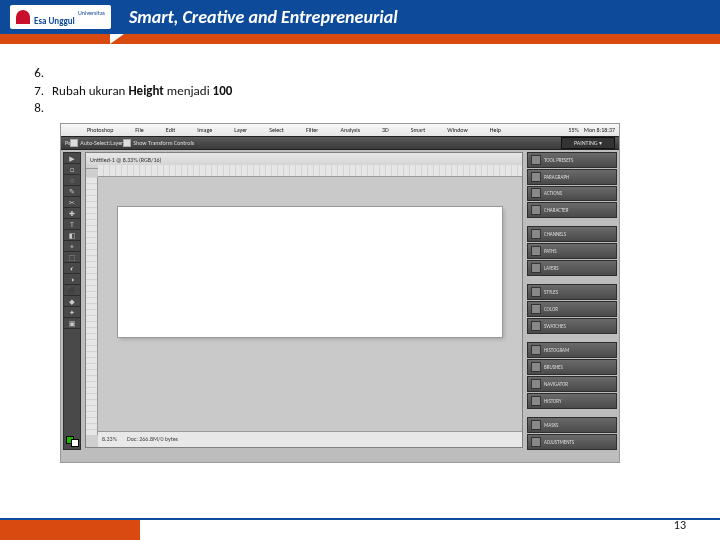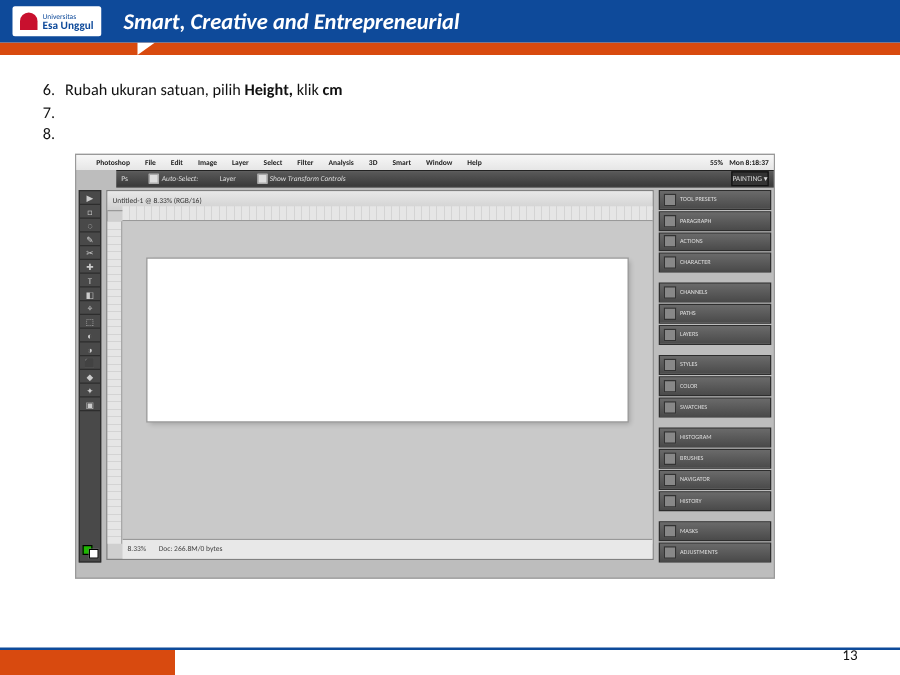--- a/index.html
+++ b/index.html
@@ -1,35 +1,35 @@
 <!DOCTYPE html>
 <html><head>
 <meta charset="utf-8">
 <style>
   * { box-sizing: border-box; margin: 0; padding: 0; }
   body { width: 720px; height: 540px; font-family: Calibri, Arial, sans-serif; background: #fff; overflow: hidden; position: relative; }
   .top-header { width: 100%; height: 34px; background: #0e4a9a; display: flex; align-items: center; padding-left: 10px; position: relative; }
   .logo-box { background: #fff; height: 24px; padding: 2px 6px; display: flex; align-items: center; border-radius: 2px; }
   .logo-icon { width: 14px; height: 14px; background: #c8102e; border-radius: 50% 50% 0 0; margin-right: 4px; }
   .logo-text { font-size: 9px; font-weight: bold; color: #0e4a9a; line-height: 1; }
-  .logo-text small { font-size: 6px; font-weight: normal; display: block; }
+  .logo-text small { font-size: 6px; font-weight: normal; display: block; margin-left: 44px; }
   .tagline { color: #fff; font-size: 18px; font-style: italic; font-weight: bold; margin-left: 18px; }
   .orange-bar { width: 100%; height: 10px; background: #d84a0f; }
   .orange-bar .white-slice { float: left; width: 0; height: 0; border-top: 10px solid #fff; border-right: 14px solid transparent; margin-left: 110px; }
   .content { padding: 20px 30px 0 30px; }
   ol.instructions { list-style: none; font-size: 13px; color: #111; line-height: 1.35; margin-bottom: 6px; }
   ol.instructions li { display: flex; }
   ol.instructions .num { width: 22px; flex-shrink: 0; text-align: right; padding-right: 8px; }
   .screenshot { margin-left: 30px; width: 560px; height: 340px; background: #bdbdbd; position: relative; border: 1px solid #999; }
-  .mac-menubar { height: 12px; background: linear-gradient(#f7f7f7,#e6e6e6); font-size: 6px; display: flex; align-items: center; padding: 0 4px; gap: 12px; color: #222; font-weight: bold; }
+  .mac-menubar { height: 12px; background: linear-gradient(#f7f7f7,#e6e6e6); font-size: 6px; display: flex; align-items: center; padding: 0 4px; gap: 22px; color: #222; }
   .mac-menubar .right { margin-left: auto; display: flex; gap: 5px; }
-  .ps-optbar { height: 14px; background: linear-gradient(#5a5a5a,#3a3a3a); border-top: 1px solid #222; border-bottom: 1px solid #222; font-size: 6px; color: #ddd; display: flex; align-items: center; padding: 0 4px; gap: 17px; margin-left: 32px; }
-  .ps-optbar .chk { display: inline-flex; align-items: flex-start; gap: 2px; font-style: italic; }
+  .ps-optbar { height: 14px; background: linear-gradient(#5a5a5a,#3a3a3a); border-top: 1px solid #222; border-bottom: 1px solid #222; font-size: 6px; color: #ddd; display: flex; align-items: center; padding: 0 4px; gap: 0; }
+  .ps-optbar .chk { display: inline-flex; align-items: flex-start; gap: 2px; }
   .ps-optbar .chk::before { content: ""; width: 6px; height: 6px; border: 1px solid #aaa; background: #ddd; }
-  .ps-optbar .right { margin-left: auto; background: #333; padding: 1px 0; border: 1px solid #111; }
+  .ps-optbar .right { margin-left: auto; background: #333; padding: 1px 12px; border: 1px solid #111; }
   .ps-body { position: absolute; top: 26px; bottom: 10px; left: 0; right: 0; display: flex; }
   .toolbox { width: 18px; background: #494949; border: 1px solid #2d2d2d; margin: 2px 0 2px 2px; display: flex; flex-direction: column; }
   .toolbox .tool { height: 11px; border-bottom: 1px solid #2d2d2d; font-size: 7px; color: #ccc; text-align: center; line-height: 11px; }
   .toolbox .swatches { margin-top: auto; padding: 2px; }
   .toolbox .swatches .fg { width: 8px; height: 8px; background: #1eb800; border: 1px solid #000; }
   .toolbox .swatches .bg { width: 8px; height: 8px; background: #fff; border: 1px solid #000; margin: -5px 0 0 5px; }
   .workarea { flex: 1; position: relative; }
   .doc-window { position: absolute; top: 2px; left: 4px; right: 4px; bottom: 4px; background: #cfcfcf; border: 1px solid #808080; }
   .doc-tab { height: 16px; background: linear-gradient(#e8e8e8,#d0d0d0); font-size: 6px; padding: 0 4px; display: flex; align-items: center; color: #333; border-bottom: 1px solid #999; }
   .ruler-h { position: absolute; top: 12px; left: 12px; right: 0; height: 12px; background: repeating-linear-gradient(90deg,#e6e6e6,#e6e6e6 5px,#d4d4d4 5px,#d4d4d4 6px); border-bottom: 1px solid #999; }
@@ -60,26 +60,26 @@
   <div class="tagline">Smart, Creative and Entrepreneurial</div>
 </div>
 <div class="orange-bar">
     <div class="white-slice"></div>
   </div>
 
 <div class="content">
   <ol class="instructions">
     <li>
       <span class="num">6.</span>
-      <span>
-        <span>Rubah ukuran satuan, pilih </span><b>Height,</b><span> klik </span><b>cm</b>
-      </span>
     </li>
     <li>
       <span class="num">7.</span>
+      <span>
+        <span>Rubah ukuran </span><b>Height</b><span> menjadi </span><b>100</b>
+      </span>
     </li>
     <li>
       <span class="num">8.</span>
     </li>
   </ol>
 
   <div class="screenshot">
     <div class="mac-menubar">
       <span></span>
       <span>Photoshop</span>

